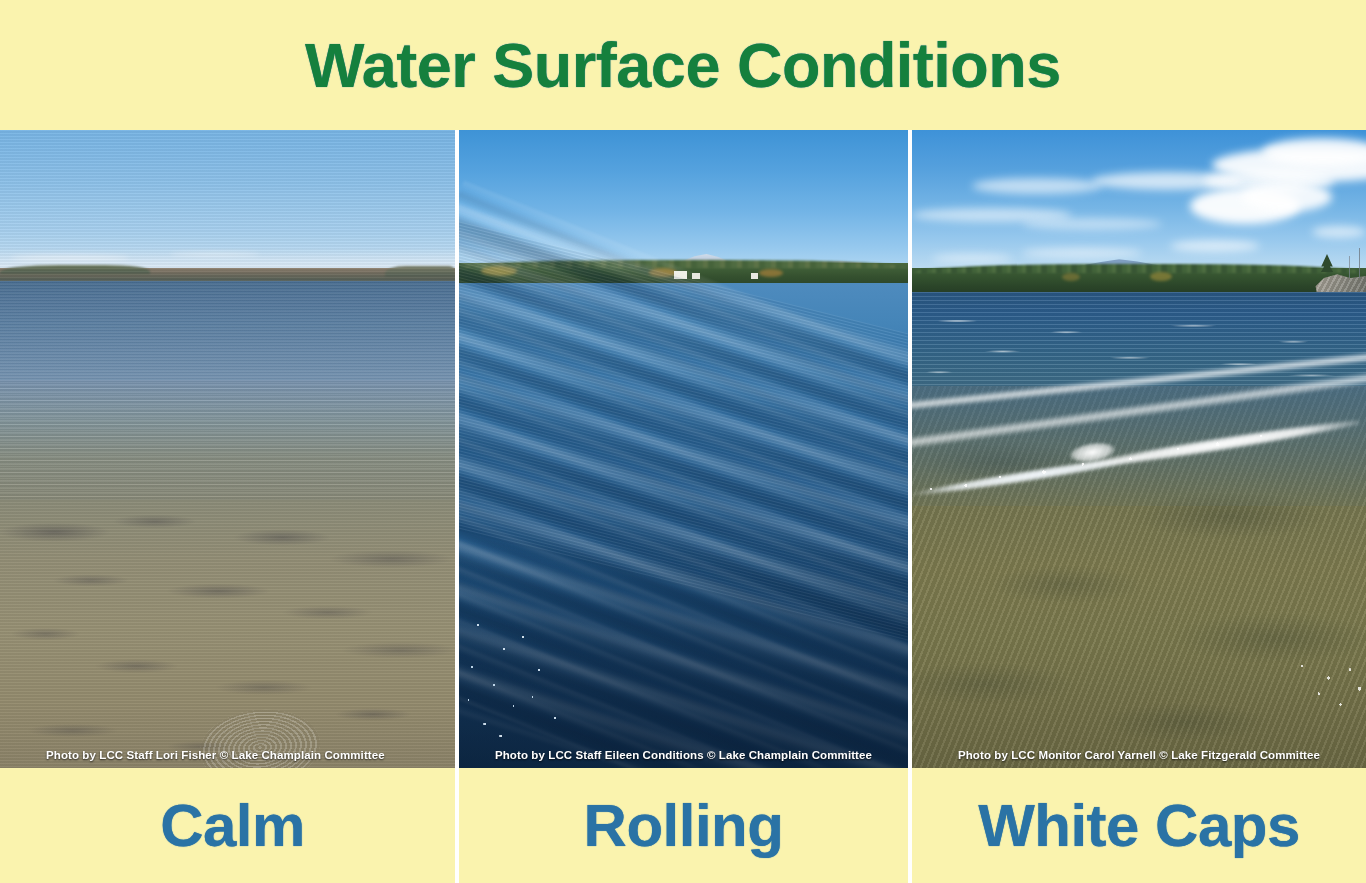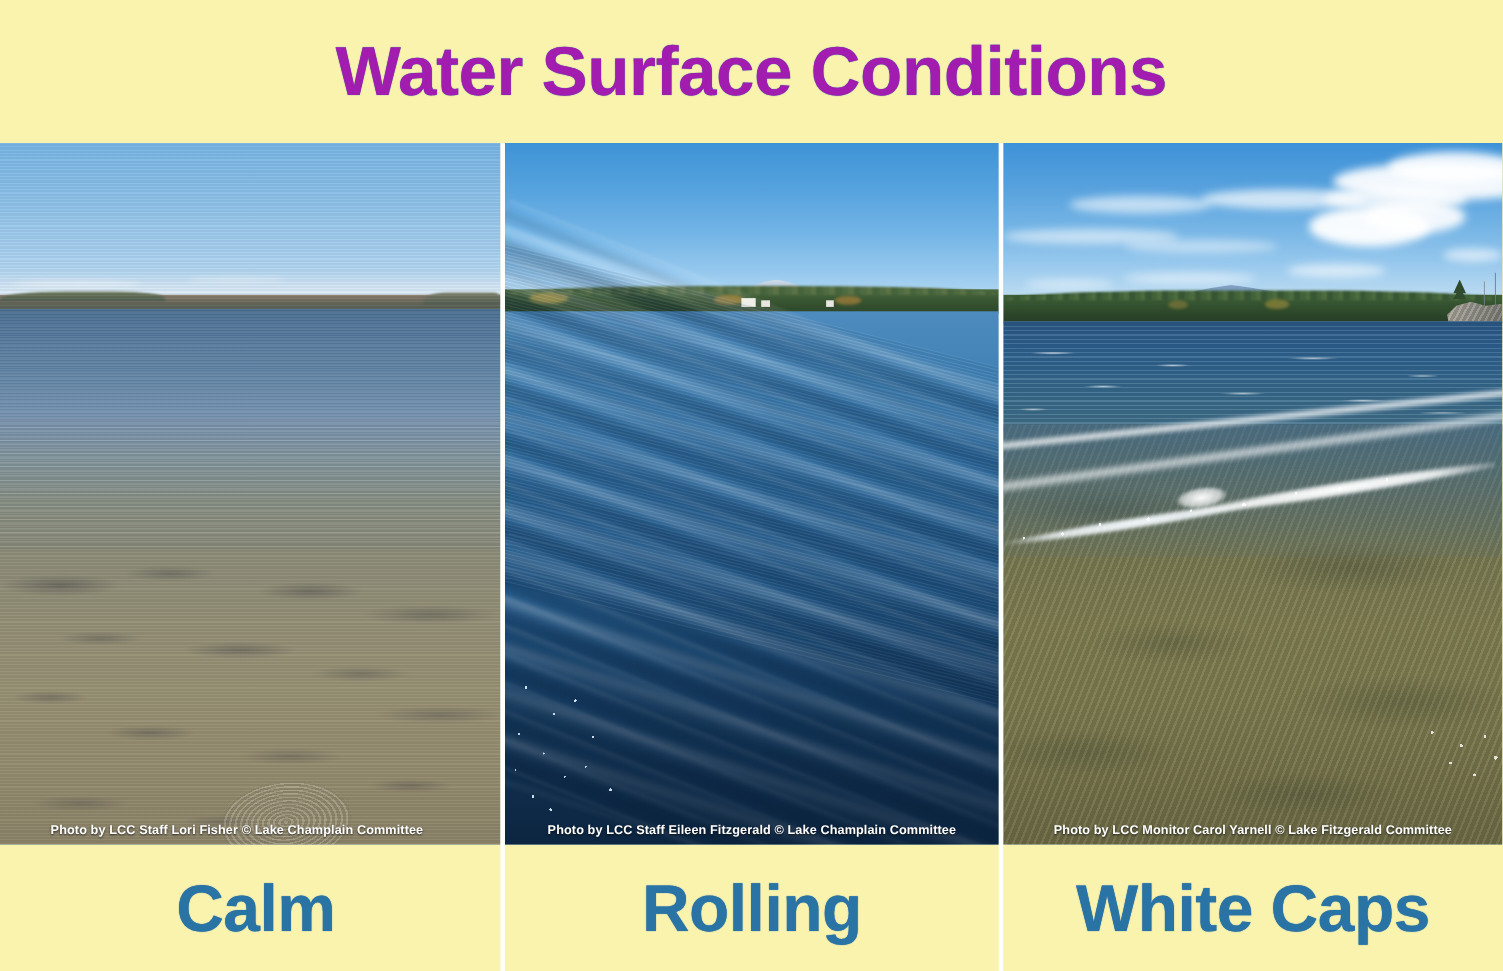--- a/index.html
+++ b/index.html
@@ -11,21 +11,21 @@
   .poster { position:relative; width:1366px; height:883px; background:#FAF3AE; overflow:hidden; }
 
   
   .title-bar{
     position:absolute; left:0; top:0; width:1366px; height:130px;
     display:flex; align-items:center; justify-content:center;
     background:#FAF3AE;
   }
   .title{
     font-size:63px; font-weight:bold; letter-spacing:-0.5px;
-    color:#a21caf; line-height:1; white-space:nowrap;
+    color:#15803d; line-height:1; white-space:nowrap;
     text-shadow:0 0 1px #2A73A5;
   }
 
   
   .panels{ position:absolute; left:0; top:130px; width:1366px; height:638px;padding-left:47px; }
   .panel{ position:absolute; top:0; height:638px; overflow:hidden; background:#9fc3e0;}
   .p1{ left:0;    width:455px; }
   .p2{ left:459px; width:449px; }
   .p3{ left:912px; width:454px; }
 
@@ -442,21 +442,21 @@
         <div class="r-bld1"></div>
         <div class="r-bld2"></div>
         <div class="r-bld3"></div>
         <div class="r-water"></div>
         <div class="r-wave-layer"></div>
         <div class="r-wave-layer2"></div>
         <div class="r-fine"></div>
         <div class="r-dark"></div>
         <div class="r-sparkle"></div>
       </div>
-      <div class="credit">Photo by LCC Staff Eileen Fitzgerald © Lake Champlain Committee</div>
+      <div class="credit">Photo by LCC Staff Eileen Conditions © Lake Champlain Committee</div>
     </div>
 
     <div class="panel p3">
       <div class="photo">
         <div class="w-sky"></div>
         <div class="w-cl w-cl-f"></div>
         <div class="w-cl w-cl-g"></div>
         <div class="w-cl w-cl-e"></div>
         <div class="w-cl w-cl-d"></div>
         <div class="w-cl w-cl-c"></div>

